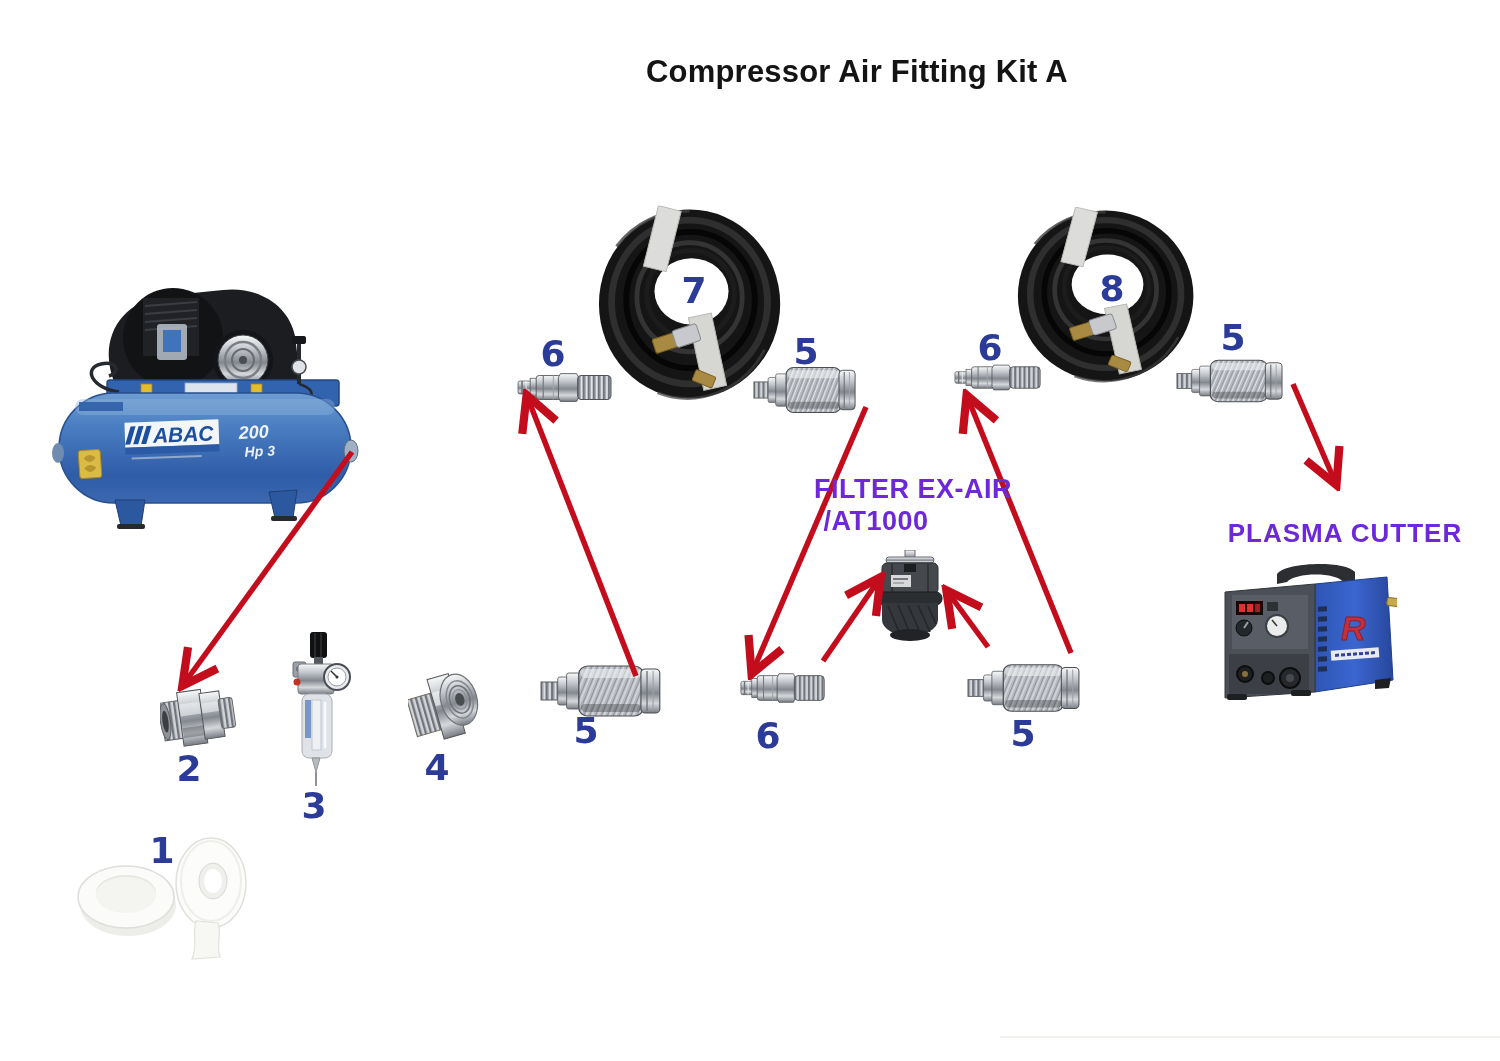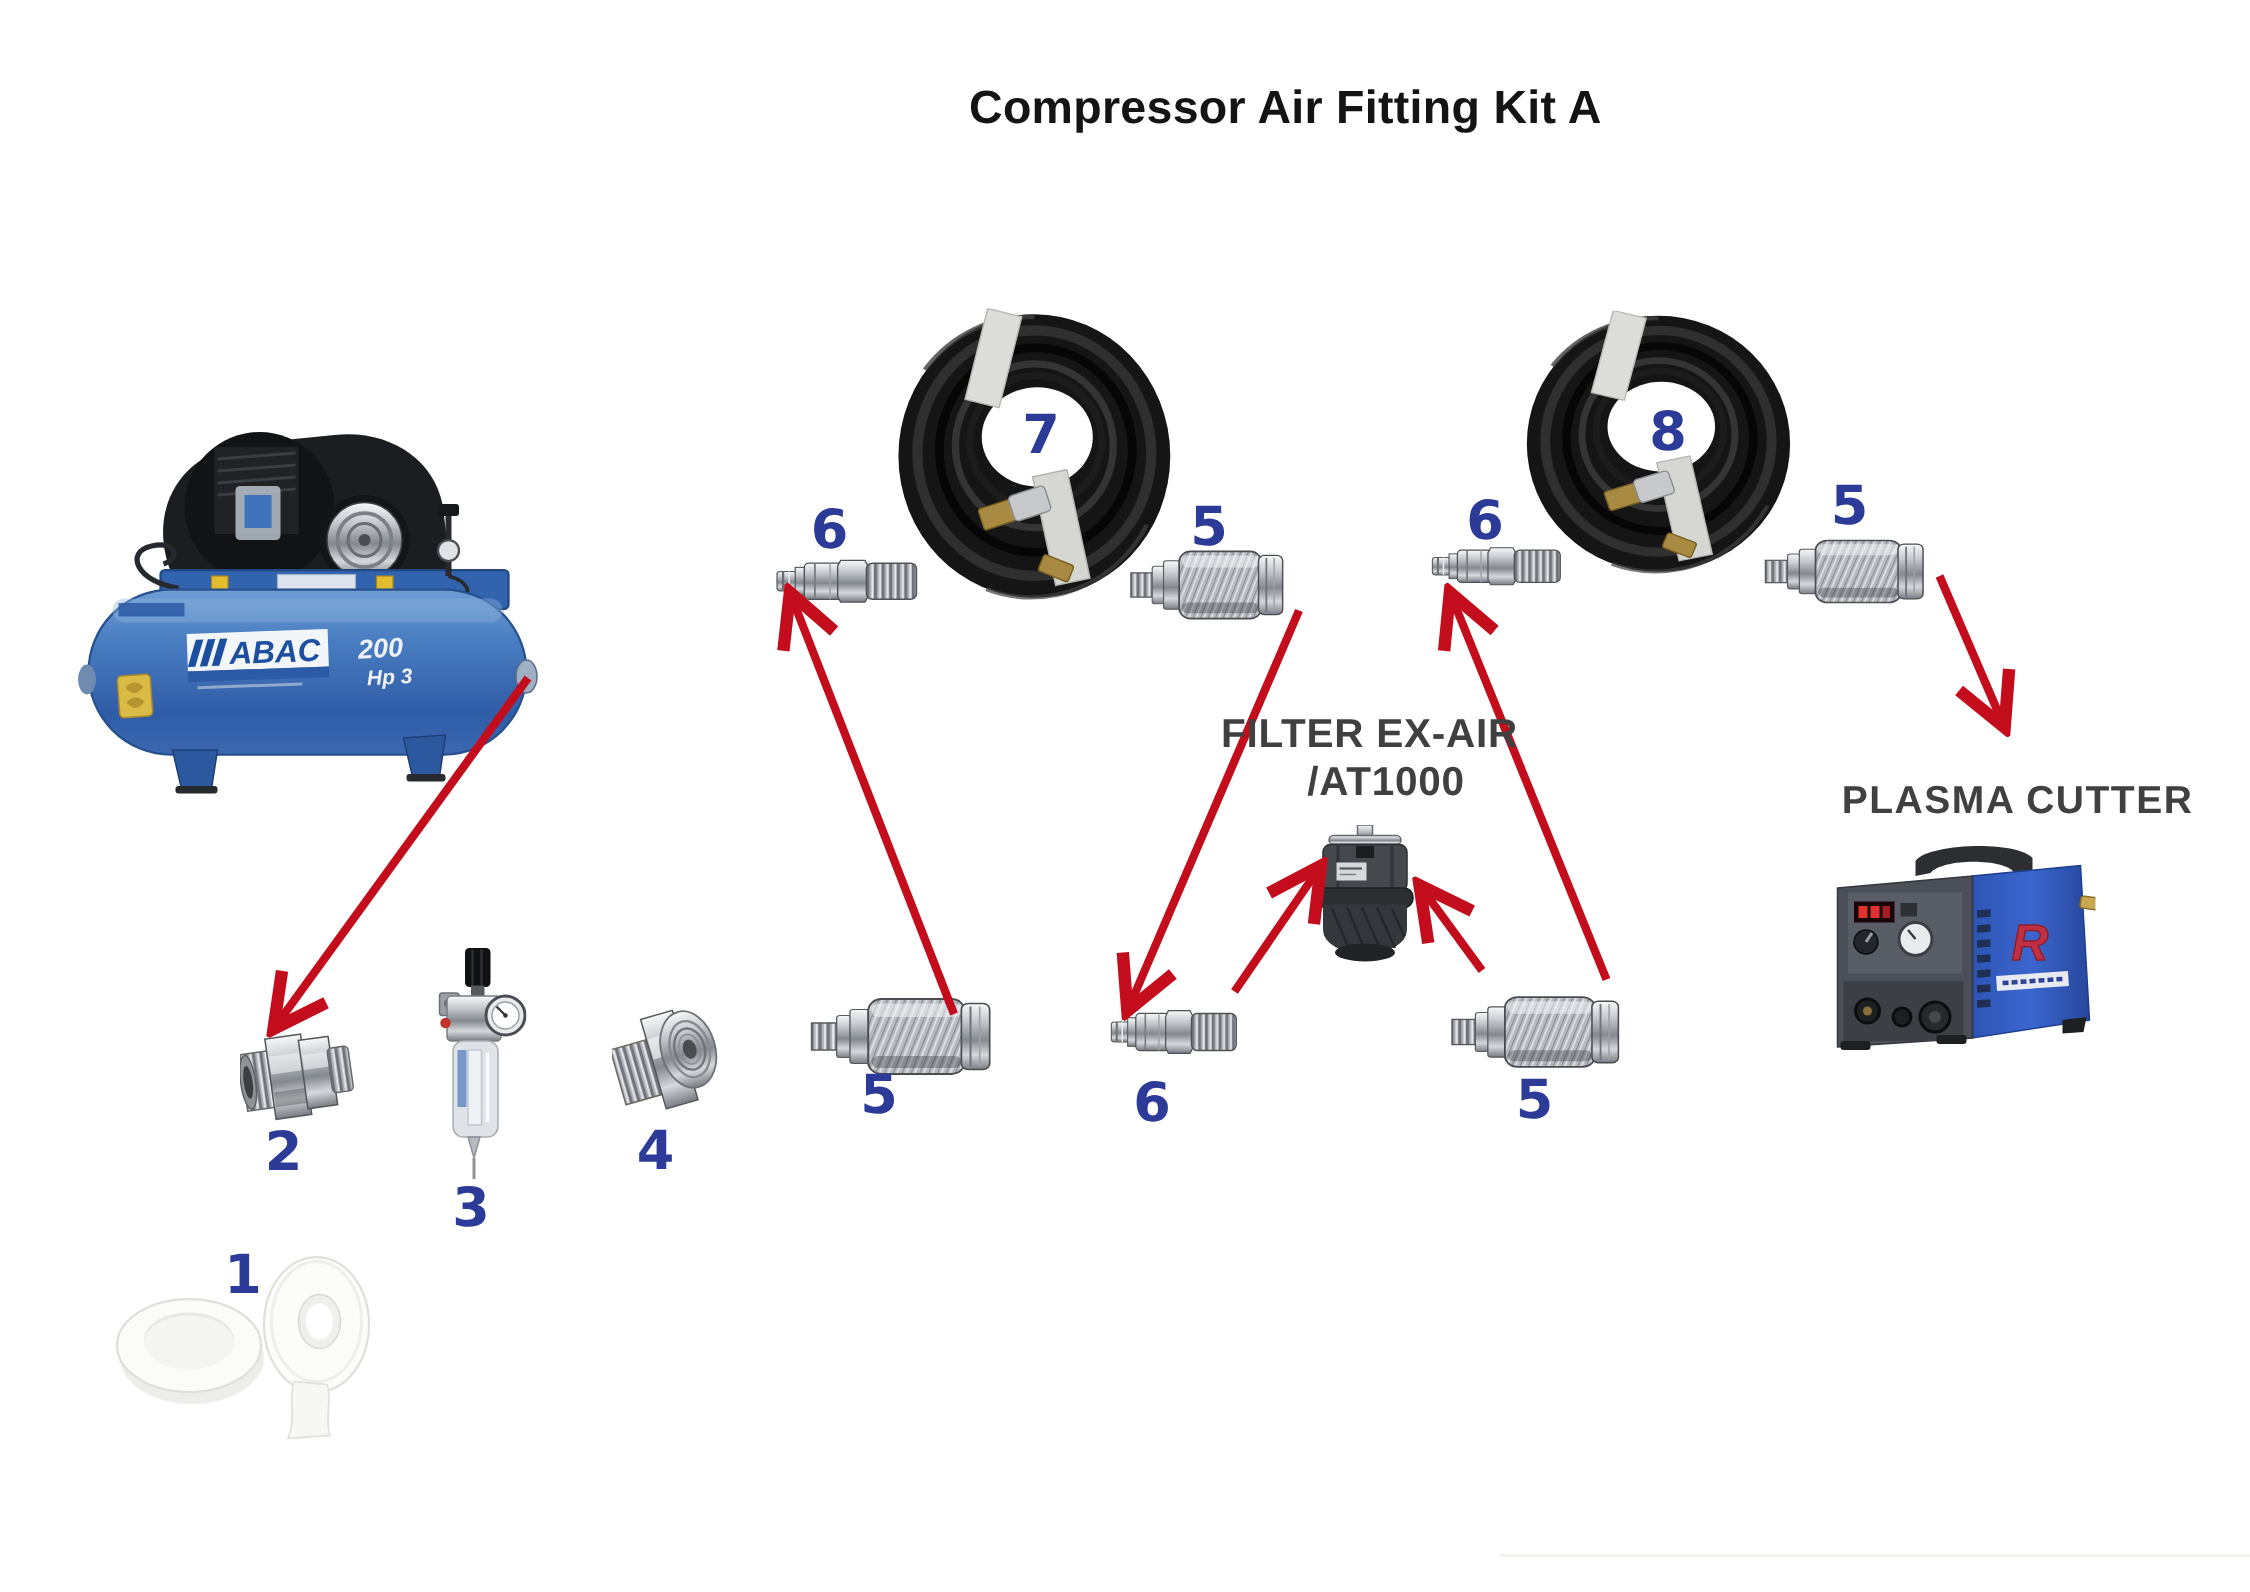--- a/index.html
+++ b/index.html
@@ -2,21 +2,21 @@
 <html><head>
 <meta charset="utf-8">
 <style>
   * { margin:0; padding:0; box-sizing:border-box; }
   html,body { background:#ffffff; }
   body { font-family:"Liberation Sans", sans-serif; }
   .canvas { position:relative; width:1500px; height:1061px; background:#ffffff; overflow:hidden; }
   .abs { position:absolute; }
   .title-block { left:646px; top:52px; color:#141414; font-weight:bold; font-size:31px; line-height:40px; letter-spacing:0.2px; white-space:nowrap; }
   .part-num { position:absolute; transform:translateX(-50%); font-family:"DejaVu Sans", sans-serif; font-weight:bold; font-size:36px; line-height:38px; color:#2b3b97; }
-  .black-label { position:absolute; transform:translateX(-50%); font-weight:bold; color:#404040; white-space:nowrap; }
+  .black-label { position:absolute; transform:translateX(-50%); font-weight:bold; color:#6d28d9; white-space:nowrap; }
   .filter-label { font-size:27px; line-height:31px; letter-spacing:0.5px; }
   .plasma-label { font-size:26px; letter-spacing:1px; }
   .shadow-strip { left:1000px; top:1036px; width:500px; height:2px; background:#f1f1ee; }
 </style>
 </head>
 <body>
 
 <div class="canvas">
 
   <svg width="0" height="0" style="position:absolute" aria-hidden="true">
@@ -336,17 +336,17 @@
   <div class="part-num" style="left:1233px;top:319px">5</div>
   <div class="part-num" style="left:586px;top:712px">5</div>
   <div class="part-num" style="left:1023px;top:715px">5</div>
   <div class="part-num" style="left:553px;top:335px">6</div>
   <div class="part-num" style="left:990px;top:329px">6</div>
   <div class="part-num" style="left:768px;top:717px">6</div>
   <div class="part-num" style="left:694px;top:272px">7</div>
   <div class="part-num" style="left:1112px;top:270px">8</div>
 
   <div class="black-label filter-label" style="left:913px;top:474px">FILTER EX-AIR</div>
-  <div class="black-label filter-label" style="left:924px;top:506px">/AT1000</div>
+  <div class="black-label filter-label" style="left:876px;top:506px">/AT1000</div>
   <div class="black-label plasma-label" style="left:1345px;top:518px">PLASMA CUTTER</div>
 
   <div class="abs shadow-strip"></div>
 </div>
 
 </body></html>

